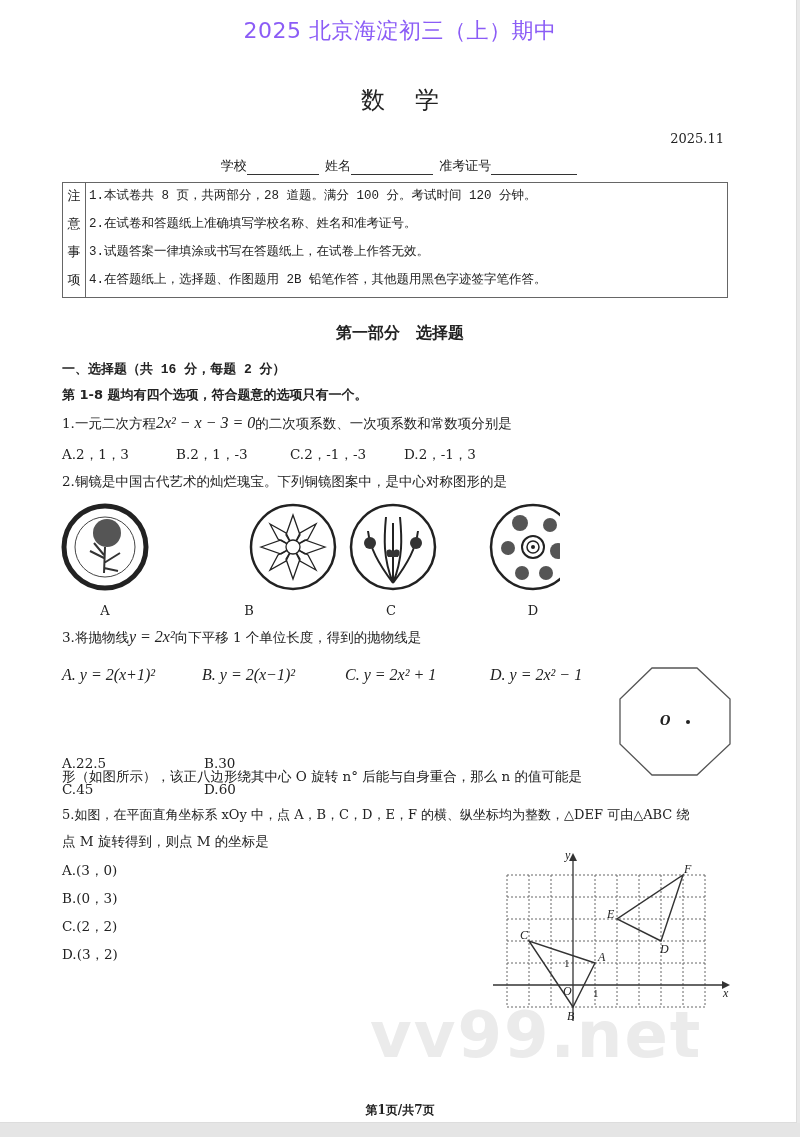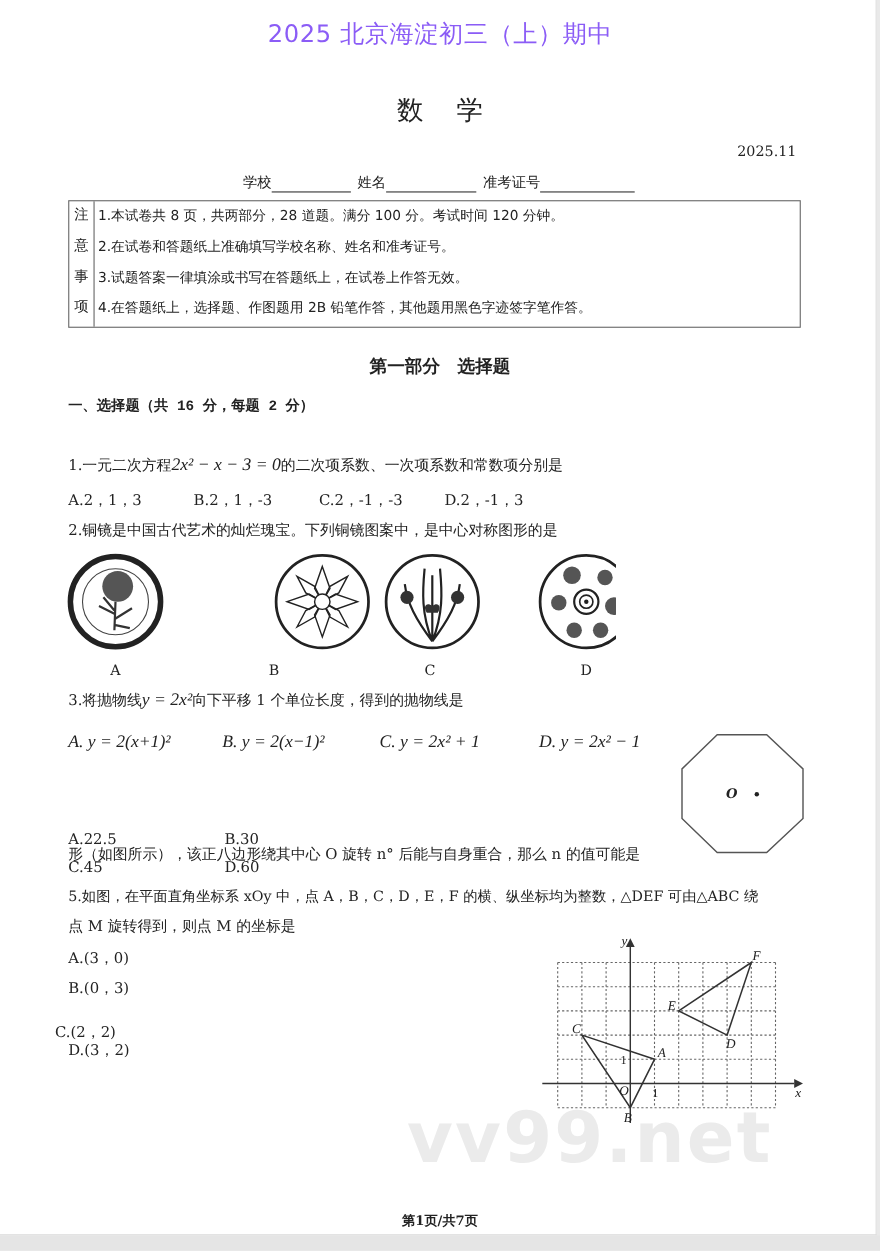--- a/index.html
+++ b/index.html
@@ -8,21 +8,21 @@
   .page { position:absolute; left:0; top:0; width:796px; height:1122px; background:#fff; border-right:1px solid #ddd; border-bottom:1px solid #ddd; }
   .abs { position:absolute; }
   .title { left:0; width:800px; top:16px; text-align:center; font-family:"DejaVu Sans","Liberation Sans",sans-serif; font-size:22px; color:#8b5cf6; letter-spacing:0.5px; }
   .subject { left:0; width:800px; top:84px; text-align:center; font-family:"DejaVu Sans","Liberation Sans",sans-serif; font-size:24px; letter-spacing:30px; padding-left:30px; box-sizing:border-box; }
   .date { right:72px; top:131px; font-size:13px; }
   .fields { left:0; width:800px; top:157px; text-align:center; font-size:13px; }
   .fields .blank { display:inline-block; border-bottom:1px solid #333; height:14px; vertical-align:bottom; margin-right:2px; }
   .notice { left:62px; top:182px; width:664px; height:114px; border:1px solid #666; font-size:13px; font-family:"DejaVu Sans","Liberation Sans",sans-serif; }
   .notice .side { position:absolute; left:0; top:0; width:22px; height:100%; border-right:1px solid #666; }
   .notice .side div { height:28px; line-height:26px; text-align:center; font-size:13px; }
-  .notice .rows { position:absolute; left:26px; top:0; right:4px; }
+  .notice .rows { position:absolute; left:26px; top:0; right:4px;font-family:Liberation Mono, monospace; }
   .notice .rows div { height:28px; line-height:26px; white-space:nowrap; font-size:12.5px; }
   .part { left:0; width:800px; top:323px; text-align:center; font-family:"DejaVu Sans","Liberation Sans",sans-serif; font-size:16px; font-weight:bold; word-spacing:10px; }
   .section { left:62px; top:360px; font-family:Liberation Mono, monospace; font-size:13px; font-weight:bold; }
   .instr { left:62px; top:386px; font-family:"DejaVu Sans","Liberation Sans",sans-serif; font-size:13px; font-weight:bold; }
   .q { font-size:13.5px; white-space:nowrap; }
   .opt { font-size:13.5px; white-space:nowrap; }
   .math { font-family:"Liberation Serif","DejaVu Serif",serif; font-style:italic; font-size:16px; }
   .mirror-label { font-size:13px; text-align:center; width:40px; }
   .footer { left:0; width:800px; top:1102px; text-align:center; font-size:12px;font-weight:bold; }
   .watermark { left:370px; top:998px; font-family:"DejaVu Sans","Liberation Sans",sans-serif; font-weight:bold; font-size:64px; color:#ebebeb; letter-spacing:2px; }
@@ -53,20 +53,21 @@
     <div class="rows">
       <div>1.本试卷共 8 页，共两部分，28 道题。满分 100 分。考试时间 120 分钟。</div>
       <div>2.在试卷和答题纸上准确填写学校名称、姓名和准考证号。</div>
       <div>3.试题答案一律填涂或书写在答题纸上，在试卷上作答无效。</div>
       <div>4.在答题纸上，选择题、作图题用 2B 铅笔作答，其他题用黑色字迹签字笔作答。</div>
     </div>
   </div>
 
   <div class="abs part">第一部分　选择题</div>
   <div class="abs section">一、选择题（共 16 分，每题 2 分）</div>
+  <div class="abs instr">第 1-8 题均有四个选项，符合题意的选项只有一个。</div>
 
   <div class="abs q" style="left:62px; top:414px;">
     <span>1.一元二次方程</span><span class="math">2x² − x − 3 = 0</span><span>的二次项系数、一次项系数和常数项分别是</span>
   </div>
   <div class="abs opt" style="left:62px; top:446px;">A.2，1，3</div>
   <div class="abs opt" style="left:176px; top:446px;">B.2，1，-3</div>
   <div class="abs opt" style="left:290px; top:446px;">C.2，-1，-3</div>
   <div class="abs opt" style="left:404px; top:446px;">D.2，-1，3</div>
 
   <div class="abs q" style="left:62px; top:473px;">2.铜镜是中国古代艺术的灿烂瑰宝。下列铜镜图案中，是中心对称图形的是</div>
@@ -140,21 +141,21 @@
   <svg class="abs" style="left:615px; top:665px;" width="125" height="120">
     <polygon points="37,3 82,3 115,34 115,79 82,110 37,110 5,79 5,34" fill="none" stroke="#555" stroke-width="1.3"></polygon>
     <circle cx="73" cy="57" r="2" fill="#222"></circle>
   </svg>
   <div class="abs" style="left:660px; top:714px; font-style:italic; font-weight:bold; font-size:12px;">O</div>
 
   <div class="abs q" style="left:62px; top:806px; font-size:13px;">5.如图，在平面直角坐标系 xOy 中，点 A，B，C，D，E，F 的横、纵坐标均为整数，△DEF 可由△ABC 绕</div>
   <div class="abs q" style="left:62px; top:833px;">点 M 旋转得到，则点 M 的坐标是</div>
   <div class="abs opt" style="left:62px; top:862px;">A.(3，0)</div>
   <div class="abs opt" style="left:62px; top:890px;">B.(0，3)</div>
-  <div class="abs opt" style="left:50px; top:918px;margin-top:12px;">C.(2，2)</div>
+  <div class="abs opt" style="left:62px; top:918px;">C.(2，2)</div>
   <div class="abs opt" style="left:62px; top:946px;">D.(3，2)</div>
 
   <svg class="abs" style="left:490px; top:845px;" width="245" height="180">
     <g stroke="#666" stroke-width="1" stroke-dasharray="2,2" fill="none">
 
       <line x1="17" y1="30" x2="17" y2="162"></line>
       <line x1="39" y1="30" x2="39" y2="162"></line>
       <line x1="61" y1="30" x2="61" y2="162"></line>
       <line x1="105" y1="30" x2="105" y2="162"></line>
       <line x1="127" y1="30" x2="127" y2="162"></line>

